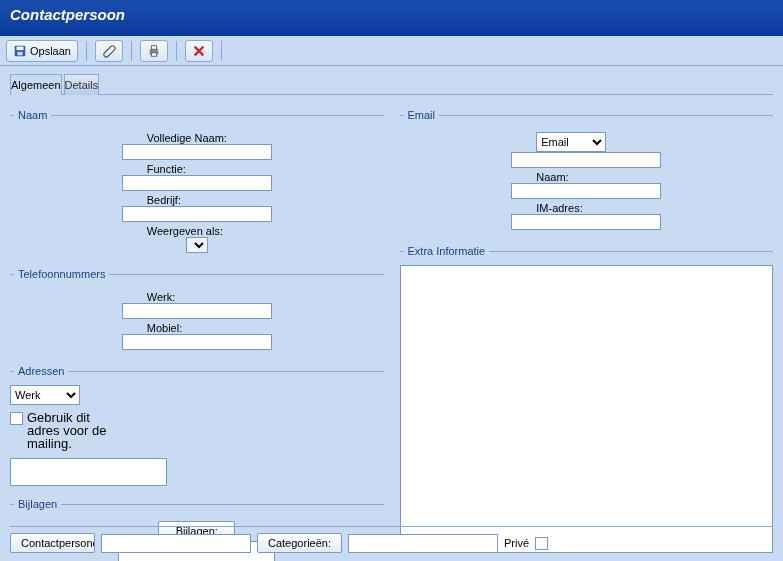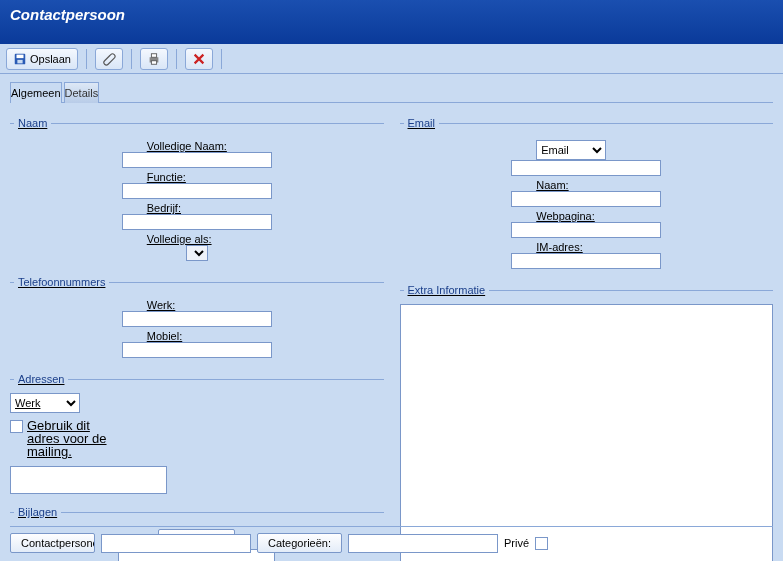--- a/index.html
+++ b/index.html
@@ -11,21 +11,21 @@
   height: 561px;
   overflow: hidden;
 }
 .titlebar {
   background: linear-gradient(#1a4fb0, #0a3a9a);
   color: #fff;
   font-size: 15px;
   font-weight: bold;
   font-style: italic;
   padding: 6px 10px;
-  height: 44px;
+  height: 36px;
 }
 .toolbar {
   background: #c9dbf2;
   border-bottom: 1px solid #8aa8d8;
   padding: 4px 6px;
   height: 30px;
   display: flex;
   align-items: center;
   gap: 5px;
 }
@@ -80,21 +80,20 @@
   padding: 8px 0;
   display: flex;
   gap: 16px;
 }
 .col { flex: 1; }
 fieldset {
   border: none;
   border-top: 1px solid #8aa8d8;
   margin: 6px 0 10px 0;
   padding: 8px 0 2px 0;
-  text-decoration: underline;
 }
 legend {
   color: #1b3f8a;
   font-size: 11px;
   padding: 0 4px;
   margin-left: 4px;
 }
 .row {
   display: flex;
   align-items: center;
@@ -220,21 +219,21 @@
           </div>
         <div class="row">
             <span class="lbl">Functie:</span>
             <input class="inp" style="">
           </div>
         <div class="row">
             <span class="lbl">Bedrijf:</span>
             <input class="inp" style="">
           </div>
         <div class="row">
-            <span class="lbl">Volledige als:</span>
+            <span class="lbl">Weergeven als:</span>
             <select class="sel sel-display"><option></option></select>
           </div>
       </fieldset>
 
       <fieldset>
         <legend>Telefoonnummers</legend>
         <div class="row">
             <span class="lbl">Werk:</span>
             <input class="inp" style="">
           </div>
@@ -275,24 +274,20 @@
         <legend>Email</legend>
         <div class="row">
           <span class="lbl"><select class="sel sel-small"><option>Email</option></select></span>
           <input class="inp" style="">
         </div>
         <div class="row">
             <span class="lbl">Naam:</span>
             <input class="inp" style="">
           </div>
         <div class="row">
-            <span class="lbl">Webpagina:</span>
-            <input class="inp" style="">
-          </div>
-        <div class="row">
             <span class="lbl">IM-adres:</span>
             <input class="inp" style="">
           </div>
       </fieldset>
 
       <fieldset style="height:310px">
         <legend>Extra Informatie</legend>
         <textarea class="ta" style="width: 100%; height: 288px;"></textarea>
       </fieldset>
 

